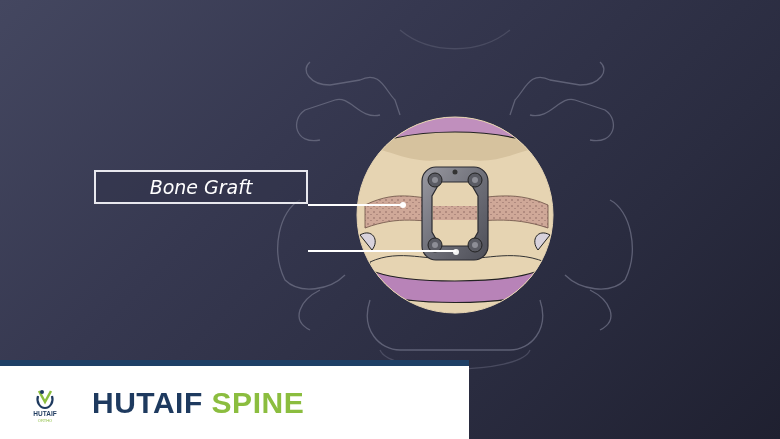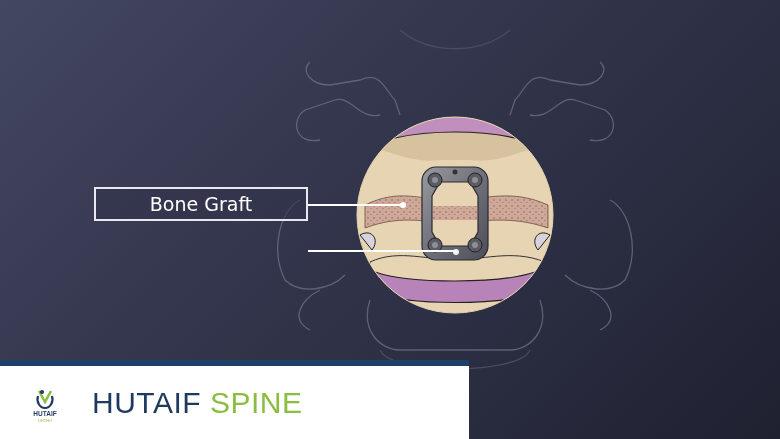--- a/index.html
+++ b/index.html
@@ -3,26 +3,26 @@
 <meta charset="utf-8">
 <style>
   html,body{margin:0;padding:0;}
   body{width:780px;height:439px;overflow:hidden;position:relative;
     background:linear-gradient(135deg,#444760 0%,#363850 35%,#2a2c40 70%,#1f2030 100%);
     font-family:"Liberation Sans",sans-serif;}
   .stage{position:absolute;left:0;top:0;width:780px;height:439px;}
   .label-box{position:absolute;left:94px;width:214px;height:34px;border:2px solid #e8e8ee;
     box-sizing:border-box;color:#ffffff;font-family:"DejaVu Sans",sans-serif;font-size:19px;
     display:flex;align-items:center;justify-content:center;background:rgba(50,52,75,0.6);}
-  .label-bone{top:187px;}
+  .label-bone{top:170px;font-style:italic;}
   .label-plate{top:234px;}
   .footer-bar{position:absolute;left:0;top:360px;width:469px;height:79px;background:#ffffff;
     border-top:6px solid #1e3f66;box-sizing:border-box;}
   .logo-small{position:absolute;left:30px;top:22px;width:30px;height:36px;}
-  .brand{position:absolute;left:92px;top:20px;font-size:30px;font-weight:normal;letter-spacing:0.5px;}
+  .brand{position:absolute;left:92px;top:20px;font-size:30px;font-weight:bold;letter-spacing:0.5px;}
   .brand .b1{color:#1e3a5f;}
   .brand .b2{color:#8bbd3f;}
 </style>
 </head>
 <body>
 
 <div class="stage">
   <svg width="780" height="439" viewBox="0 0 780 439" style="position:absolute;left:0;top:0">
     <defs>
       <clipPath id="circ">

